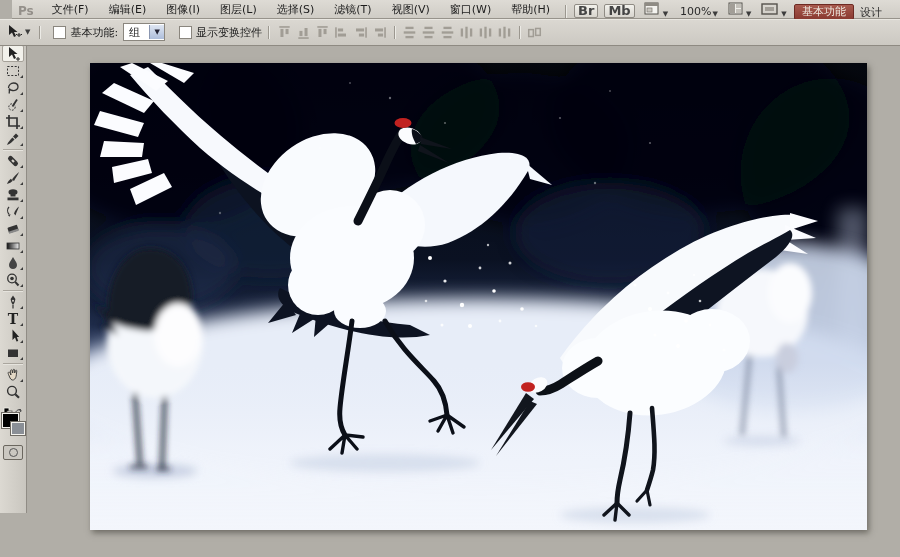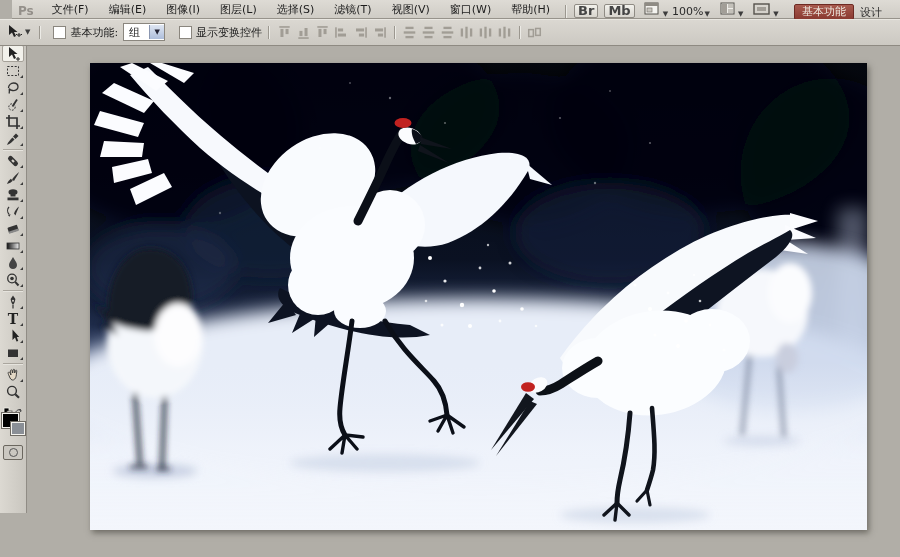--- a/index.html
+++ b/index.html
@@ -19,21 +19,21 @@
   .ps-logo{font-weight:bold;color:#94908a;font-size:12px;padding:0 8px 0 6px;}
   .menubar .mitem{padding:0 10px;line-height:17px;cursor:default;}
   .vsep{width:1px;height:13px;background:#9b978f;margin:0 5px;box-shadow:1px 0 0 #ecebe6;}
   .appbtn{
     border:1px solid #8f8b84;background:linear-gradient(#f2f1ec,#d8d5ce);
     border-radius:2px;font-size:13px;font-weight:bold;color:#444;
     padding:1px 3px;margin:0 3px;line-height:10px;
   }
   .abico{display:inline-block;vertical-align:middle;margin:0 2px 0 6px;}
   .dd-arrow{font-size:7px;color:#3c3c3c;margin:0 4px 0 1px;}
-  .zoomlvl{color:#2a2a2a;}
+  .zoomlvl{margin-left:8px;color:#2a2a2a;}
   .workspaces{position:absolute;right:0;top:0;height:24px;display:flex;align-items:center;overflow:hidden;width:118px;}
   .ws-active{
     background:linear-gradient(#a85a4e,#8a3a31);border:1px solid #6d2a23;border-radius:2px;
     color:#ece5dc;padding:1px 7px;margin-right:6px;line-height:12px;font-size:11px;
   }
   .ws-plain{color:#2e2e2e;margin-right:18px;}
   .ws-clip{width:14px;overflow:hidden;margin-right:0;}
   
   .optionsbar{
     position:absolute;left:0;top:19px;width:900px;height:26px;

